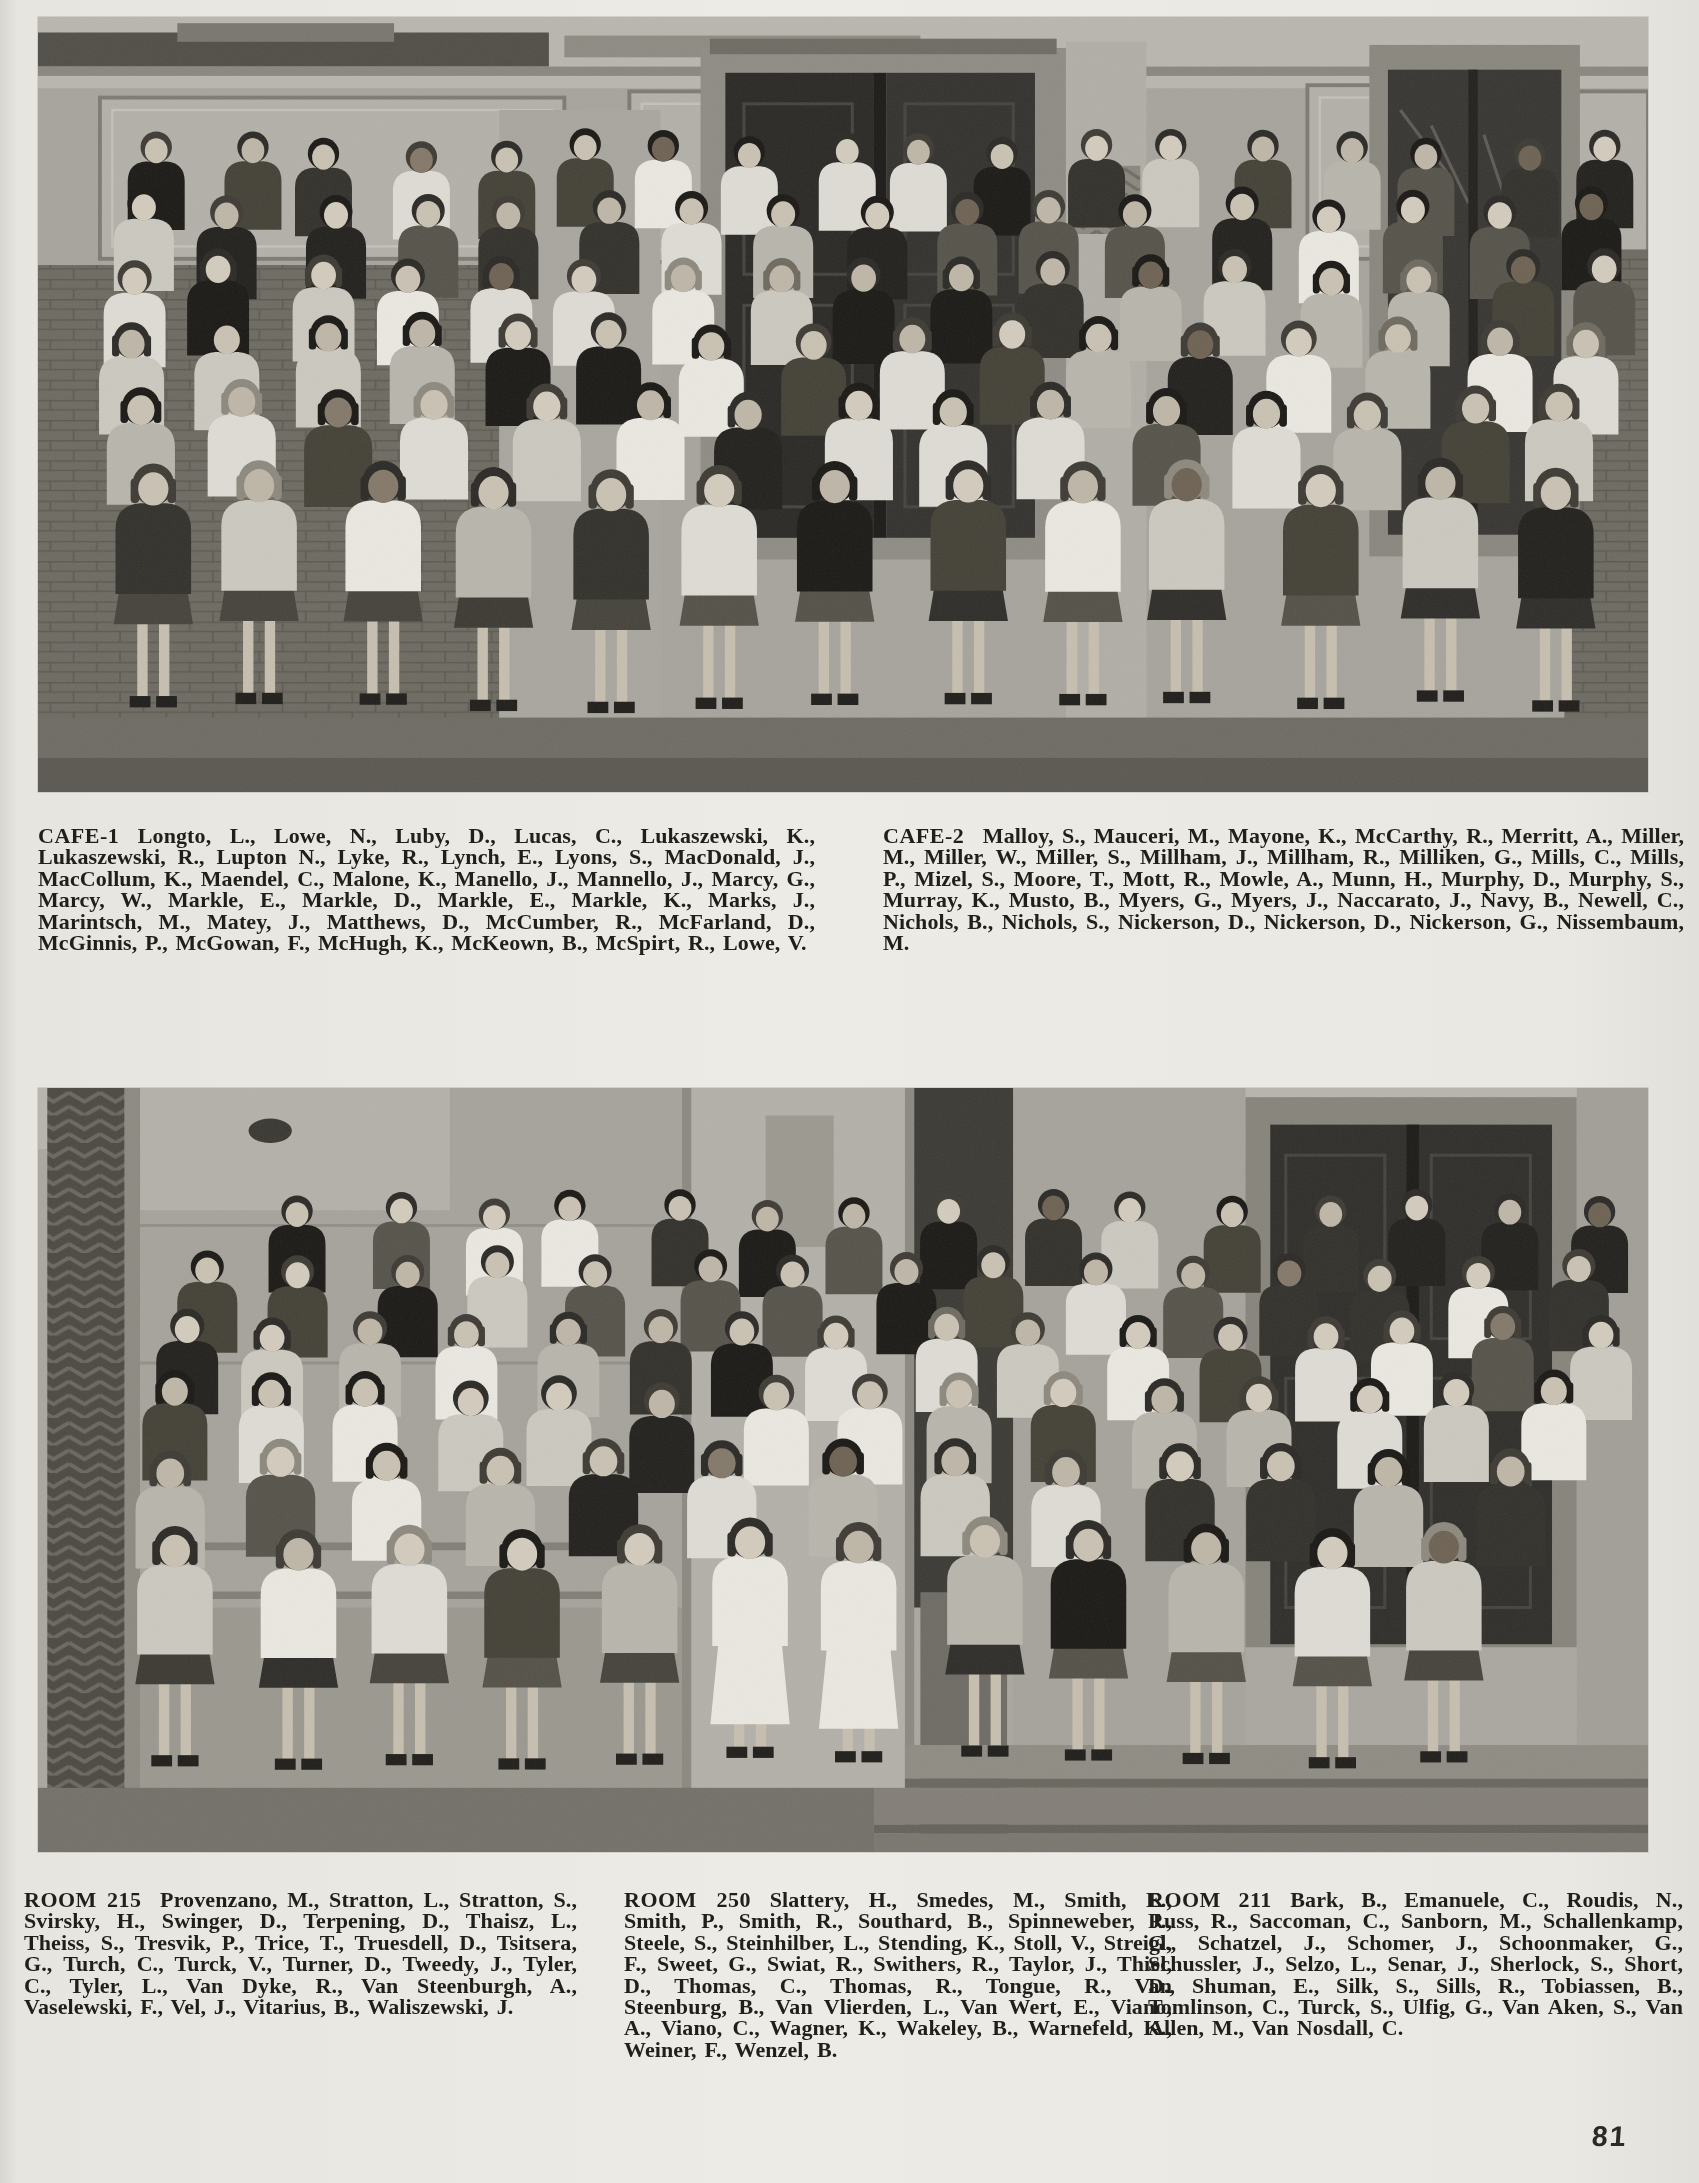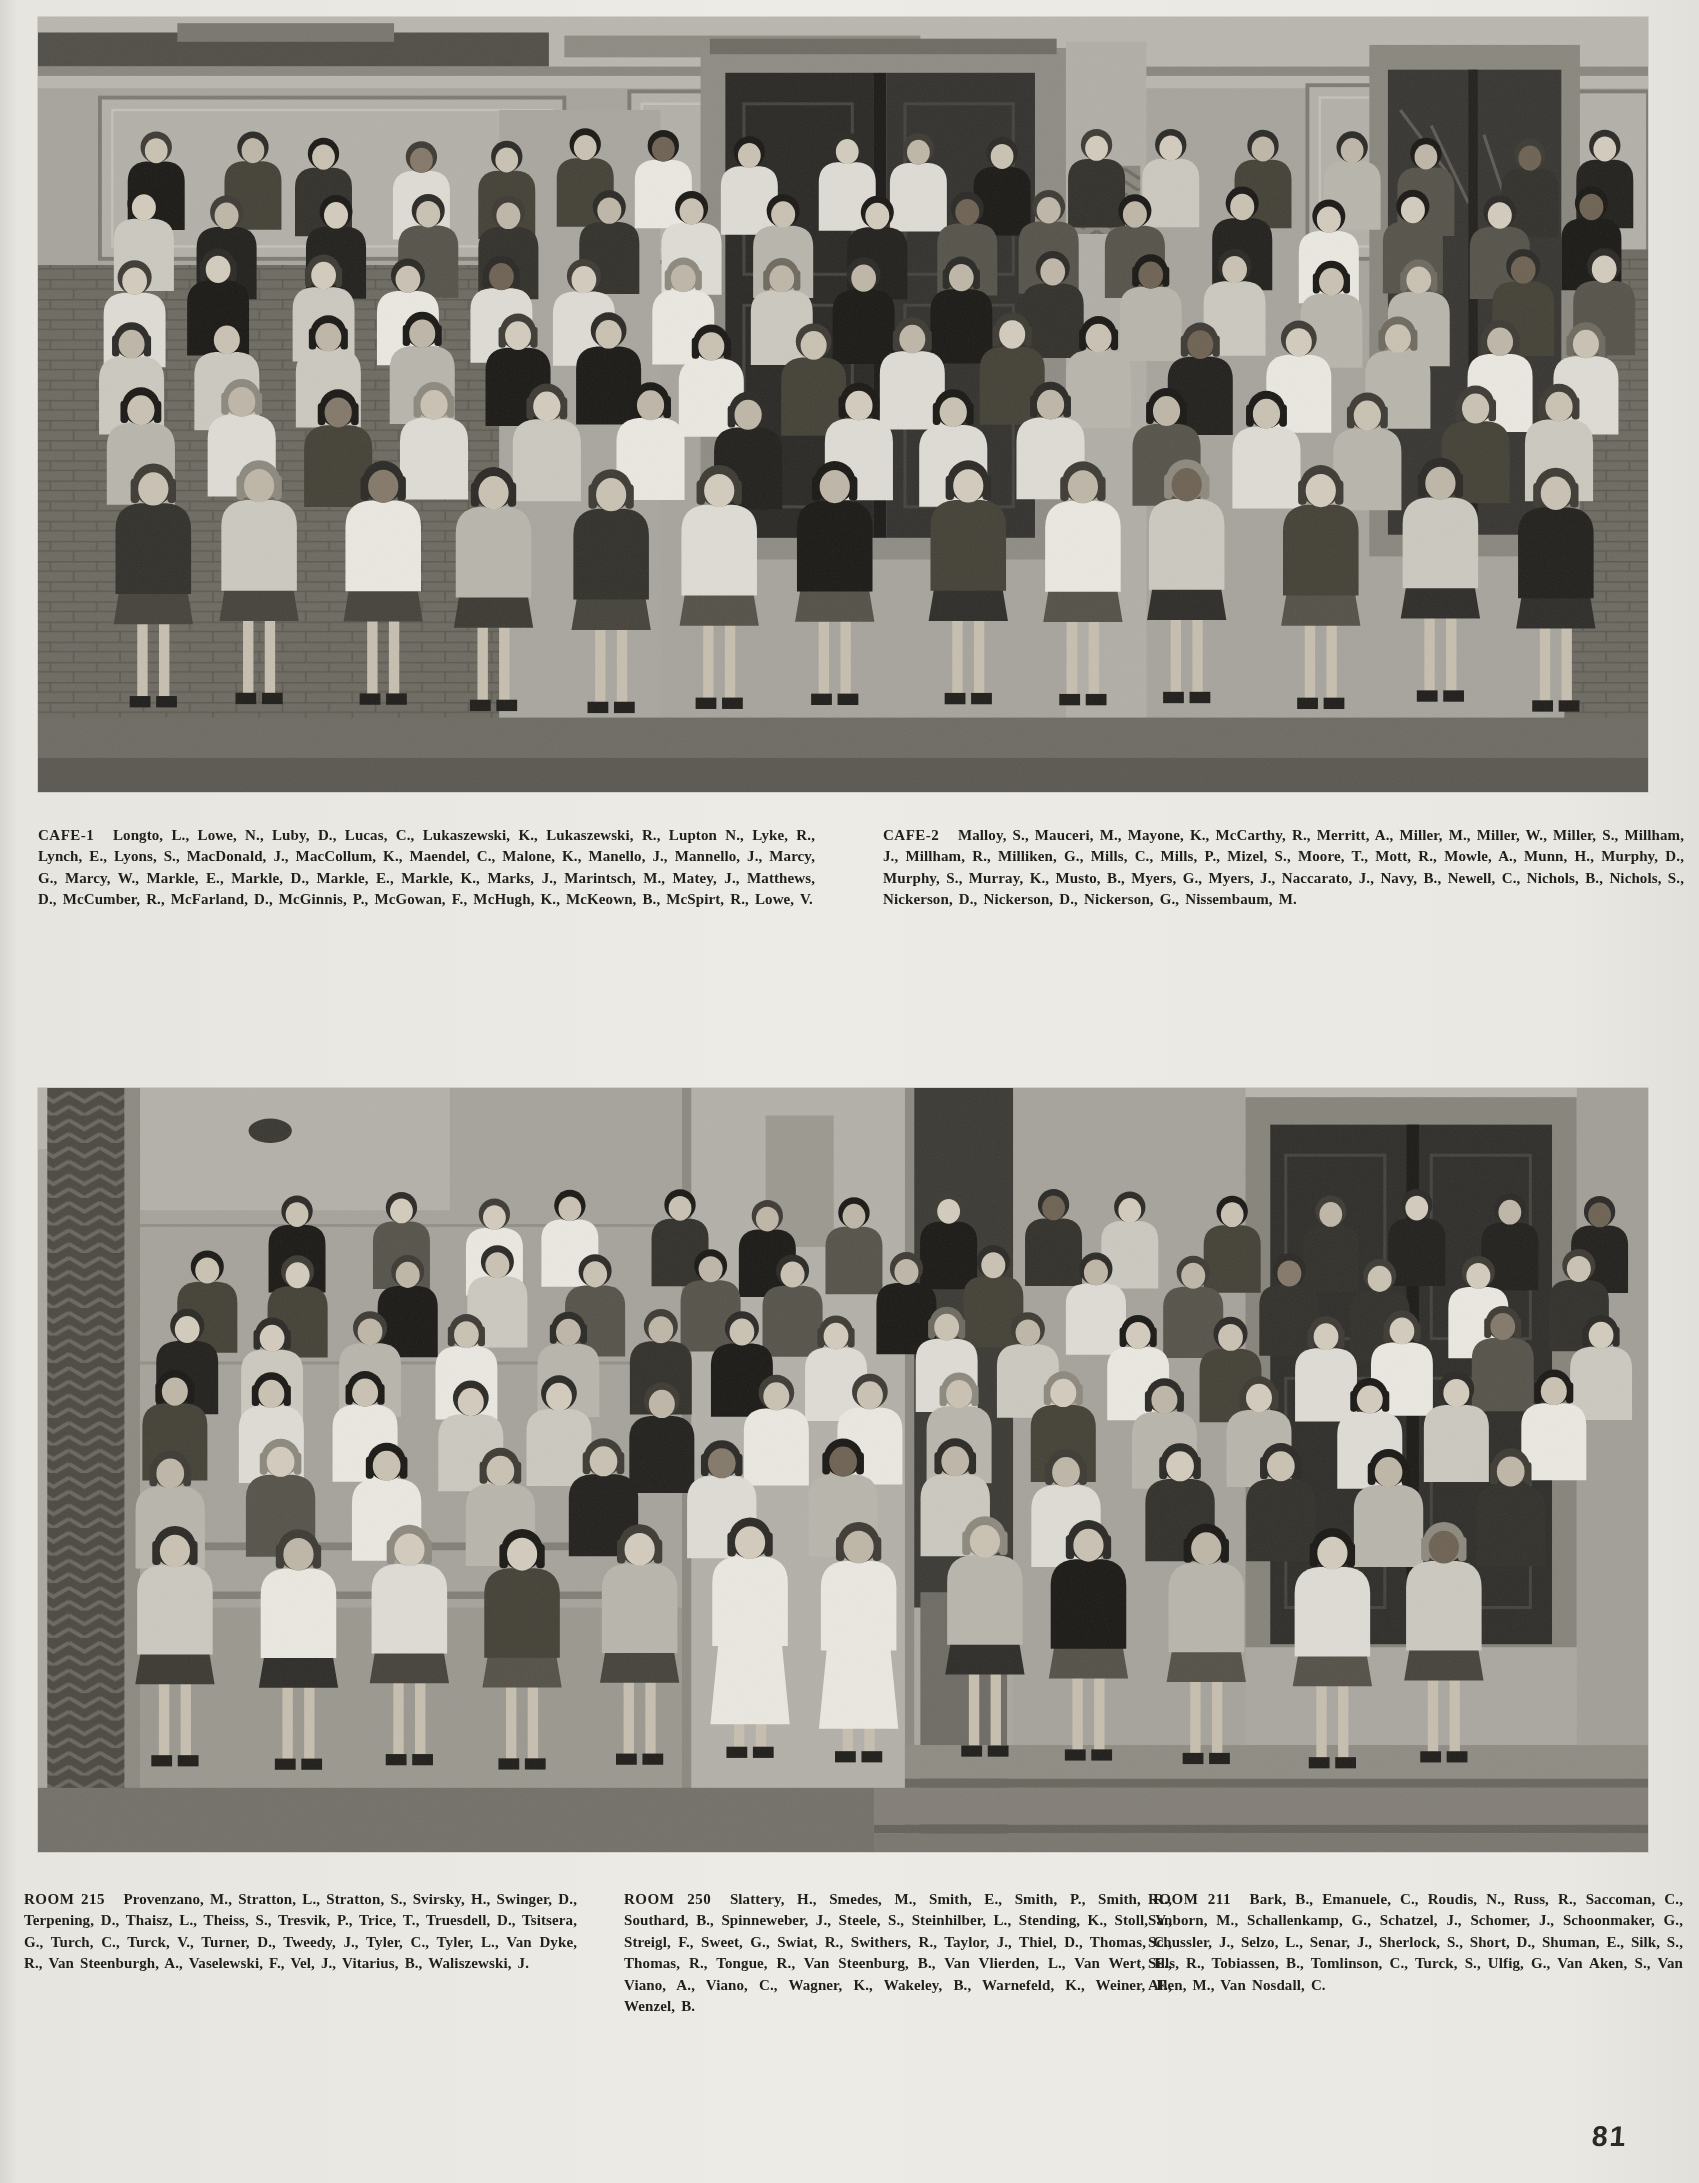--- a/index.html
+++ b/index.html
@@ -8,21 +8,21 @@
     background:linear-gradient(90deg,#d7d5cf 0px,#e7e5e0 17.3px,#edebe6 45%,#eae8e3 92%,#e2e0da 100%);
     font-family:"Liberation Serif",serif;
   }
   .photo{position:absolute;left:38px;width:1610px;overflow:hidden;background:#a7a49d;box-shadow:0 0 0 0.6px rgba(70,67,60,.25);}
   .photo-top{top:17.3px;height:775px;}
   .photo-bottom{top:1088px;height:764px;}
   .photo svg{display:block;width:100%;height:100%;}
   figure{margin:0;}
   .caption{
     position:absolute;margin:0;color:#211f1b;
-    font-size:15px;line-height:21.4px;font-weight:700;
+    font-size:22px;line-height:21.4px;font-weight:700;
     text-align:justify;letter-spacing:0.1px;word-spacing:2.2px;
   }
   .cap-label{font-weight:700;letter-spacing:0.5px;margin-right:18.6px;white-space:nowrap;}
   .cap-cafe1{left:38px;top:825px;width:777px;}
   .cap-cafe2{left:883px;top:825px;width:801px;}
   .cap-r215{left:24px;top:1889px;width:553px;}
   .cap-r250{left:624px;top:1889px;width:548px;}
   .cap-r211{left:1148px;top:1889px;width:535px;}
   .folio{
     position:absolute;left:1592px;top:2120px;

